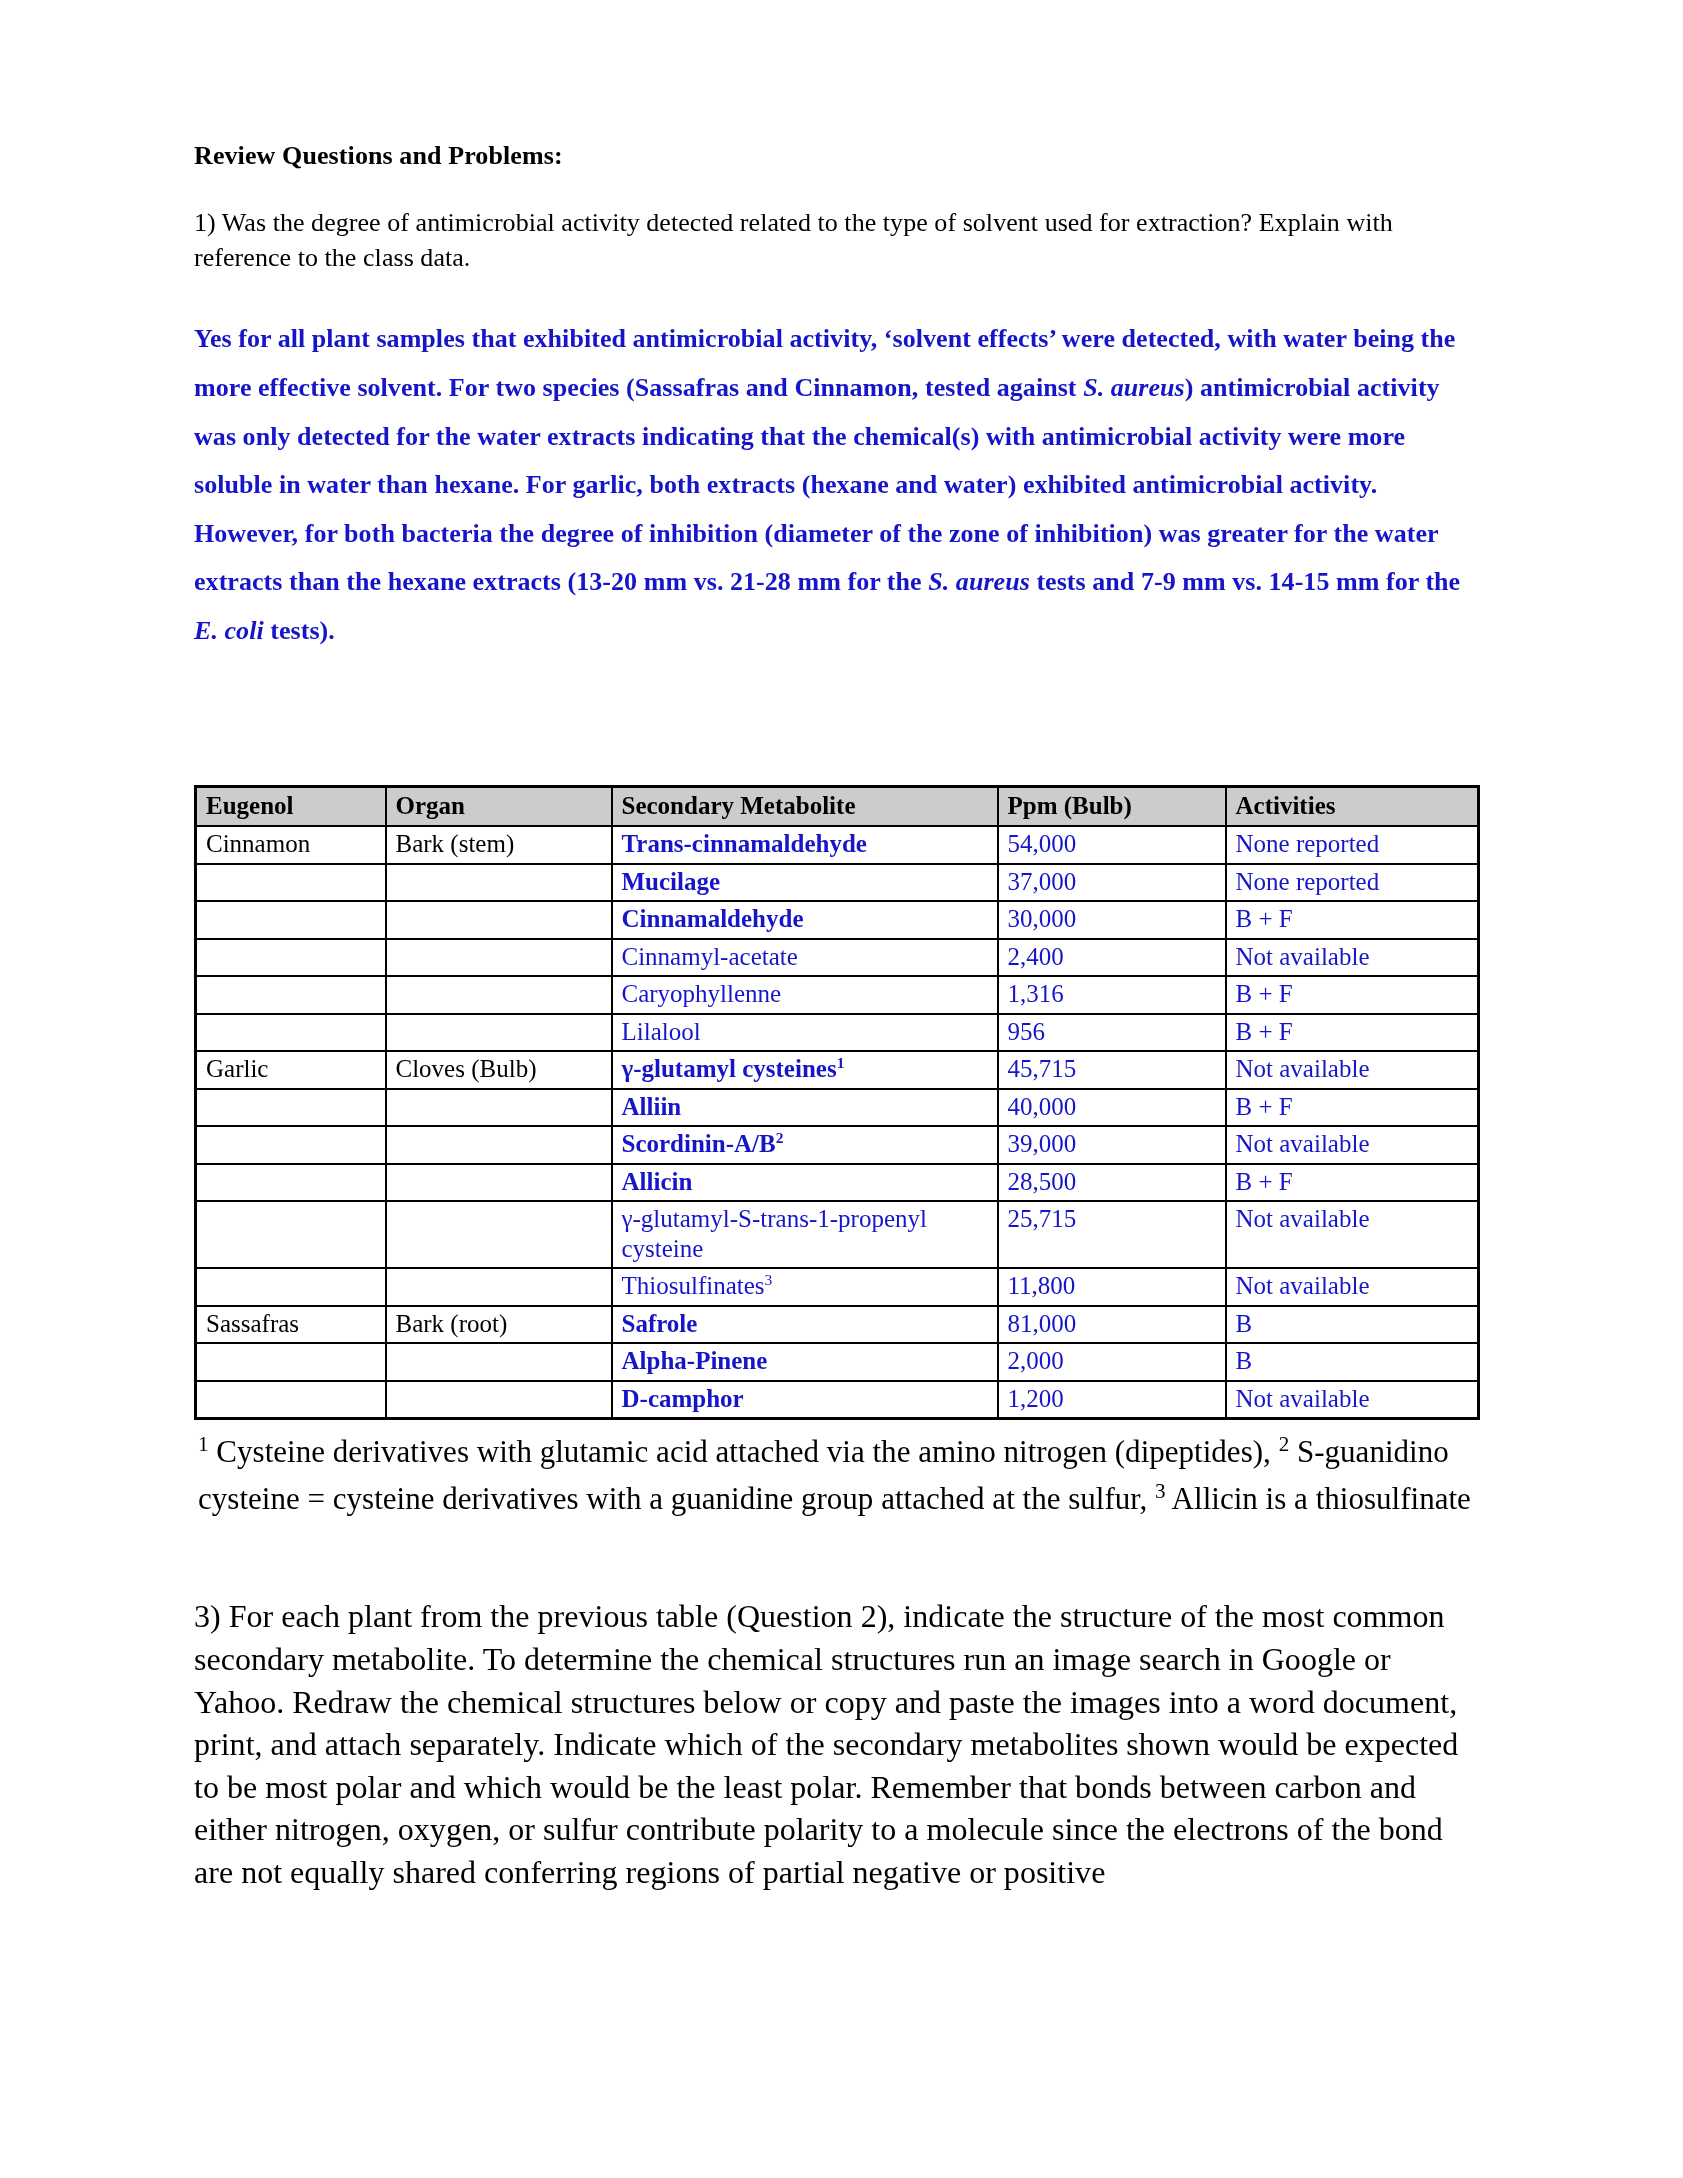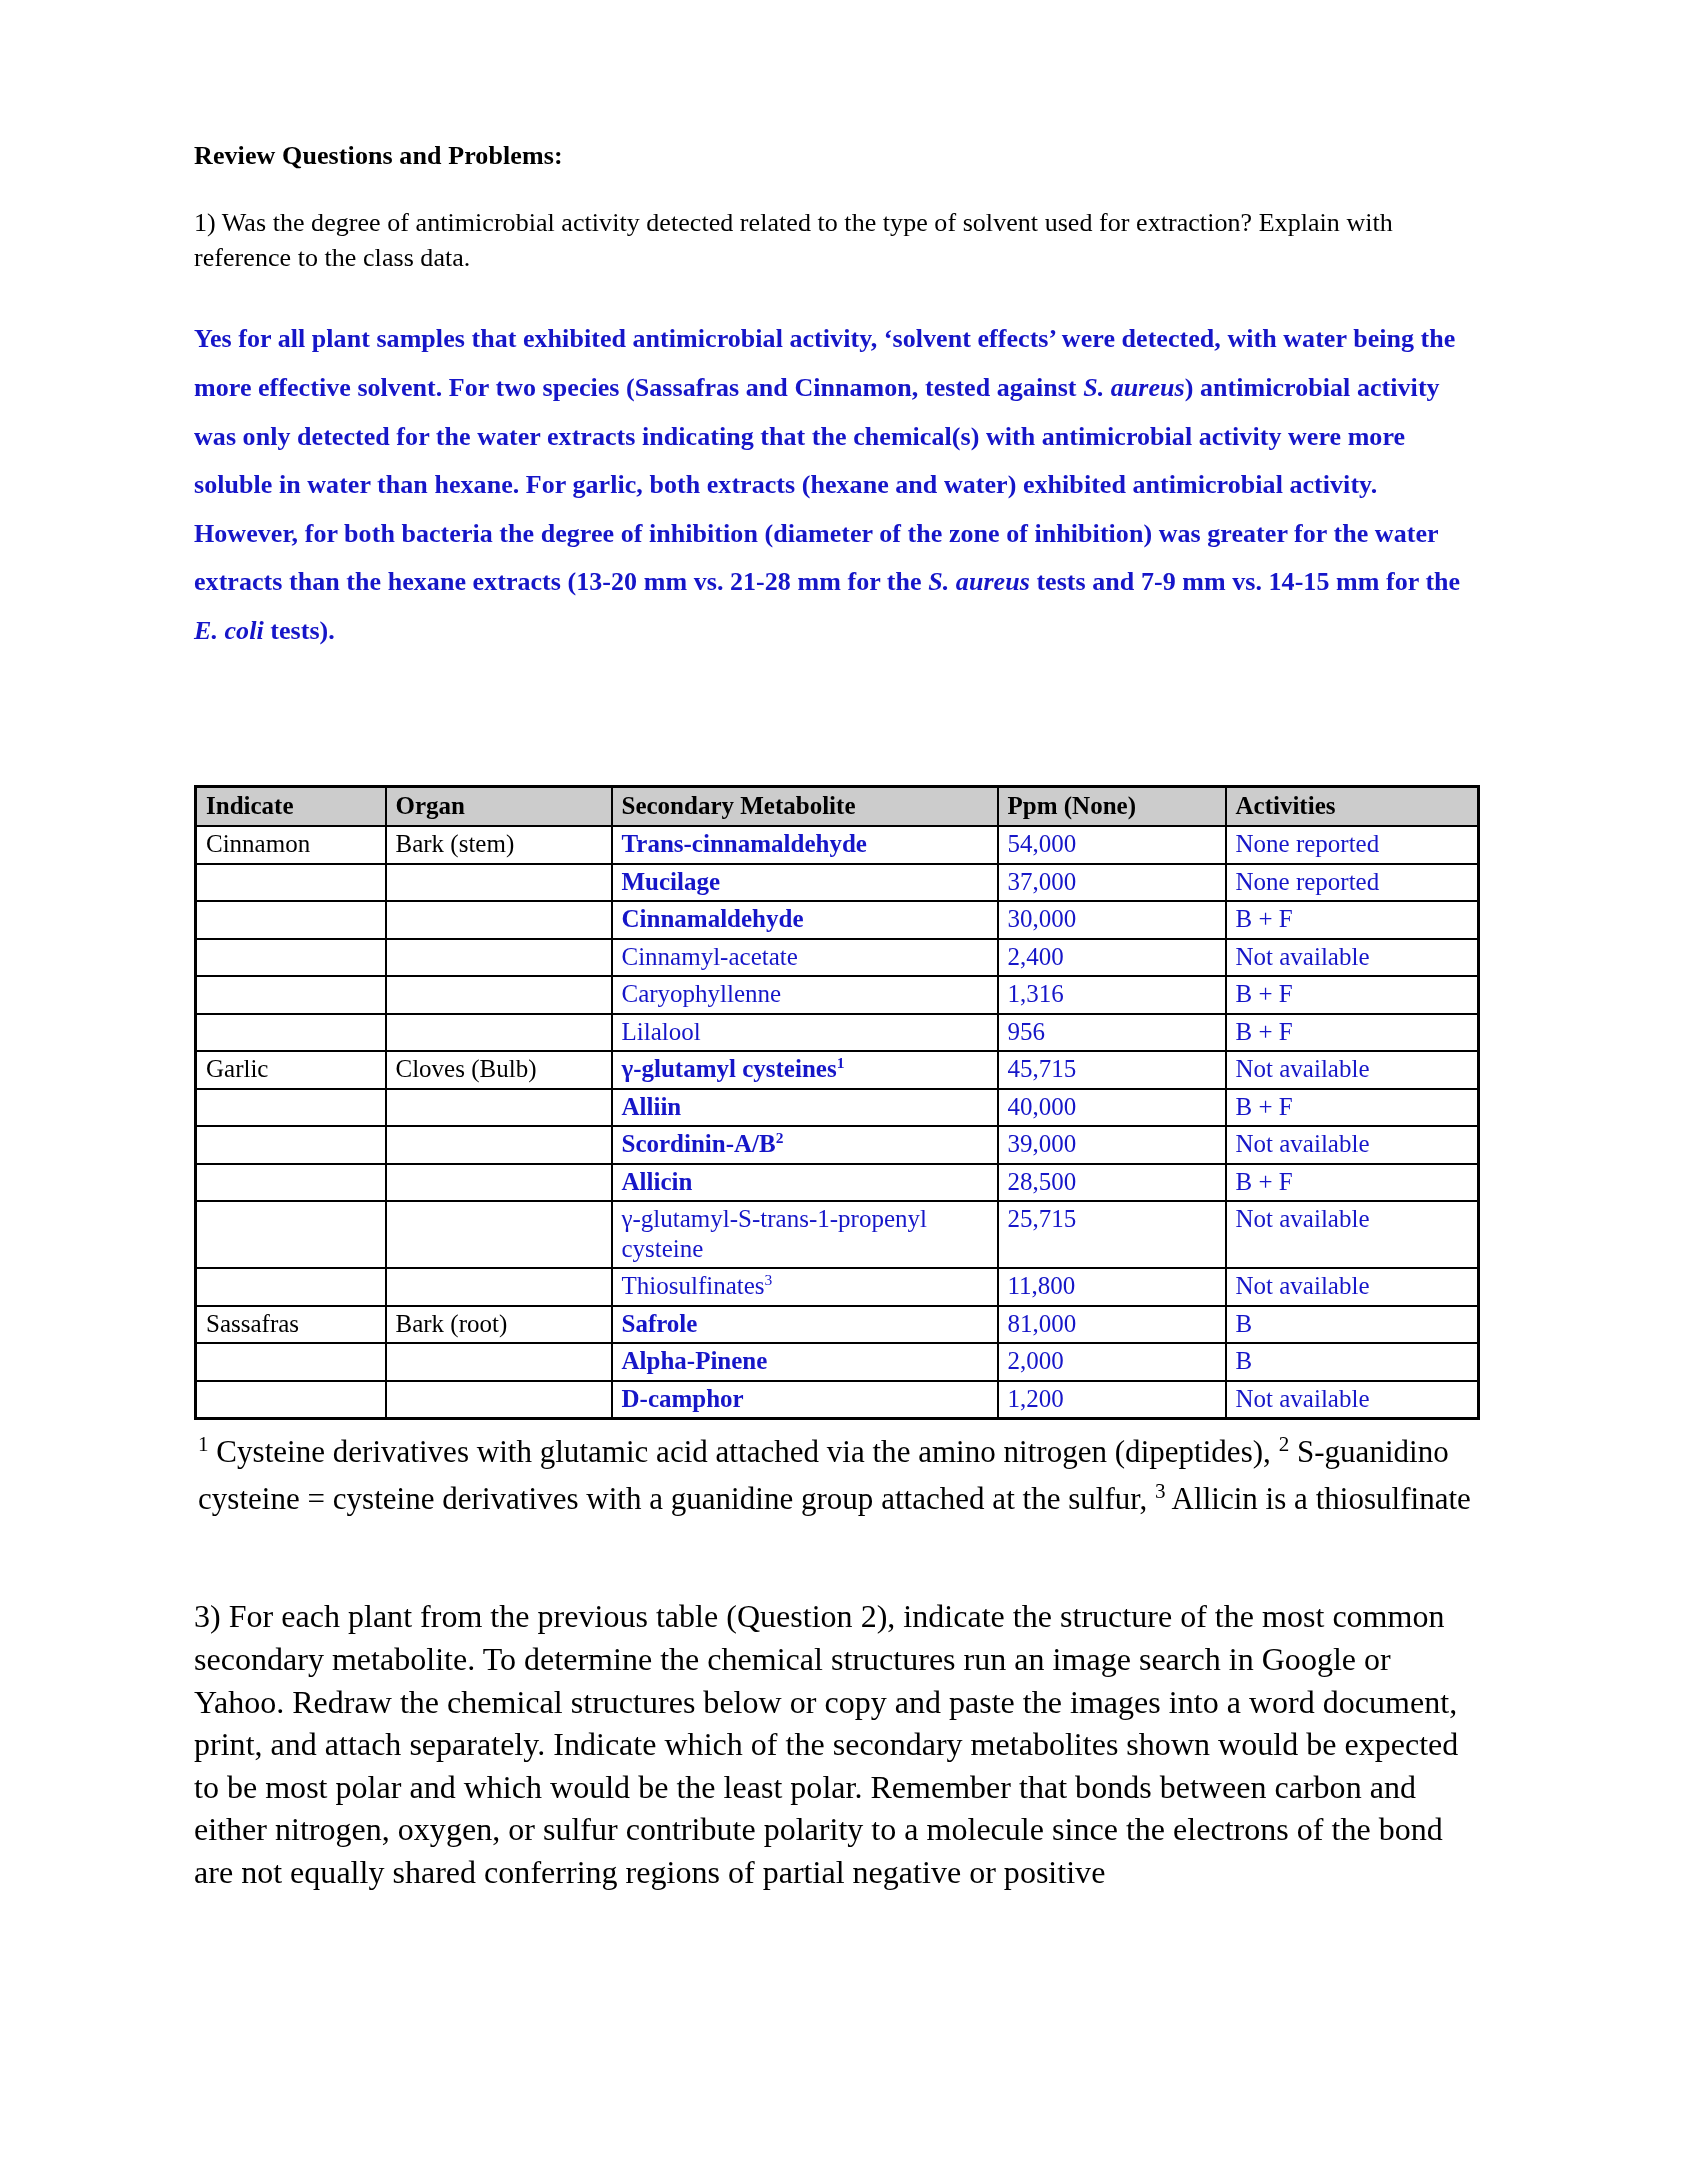--- a/index.html
+++ b/index.html
@@ -126,24 +126,24 @@
     <table class="meta-table">
       <colgroup>
         <col class="col-species">
           <col class="col-organ">
           <col class="col-metab">
           <col class="col-ppm">
           <col class="col-act">
       </colgroup>
       <thead>
         <tr>
-          <th>Indicate</th>
+          <th>Eugenol</th>
           <th>Organ</th>
           <th>Secondary Metabolite</th>
-          <th>Ppm (None)</th>
+          <th>Ppm (Bulb)</th>
           <th>Activities</th>
         </tr>
       </thead>
       <tbody>
           <tr>
             <td class="sp">Cinnamon</td>
             <td class="org">Bark (stem)</td>
             <td class="metab bold">Trans-cinnamaldehyde</td>
             <td class="ppm">54,000</td>
             <td class="act">None reported</td>

